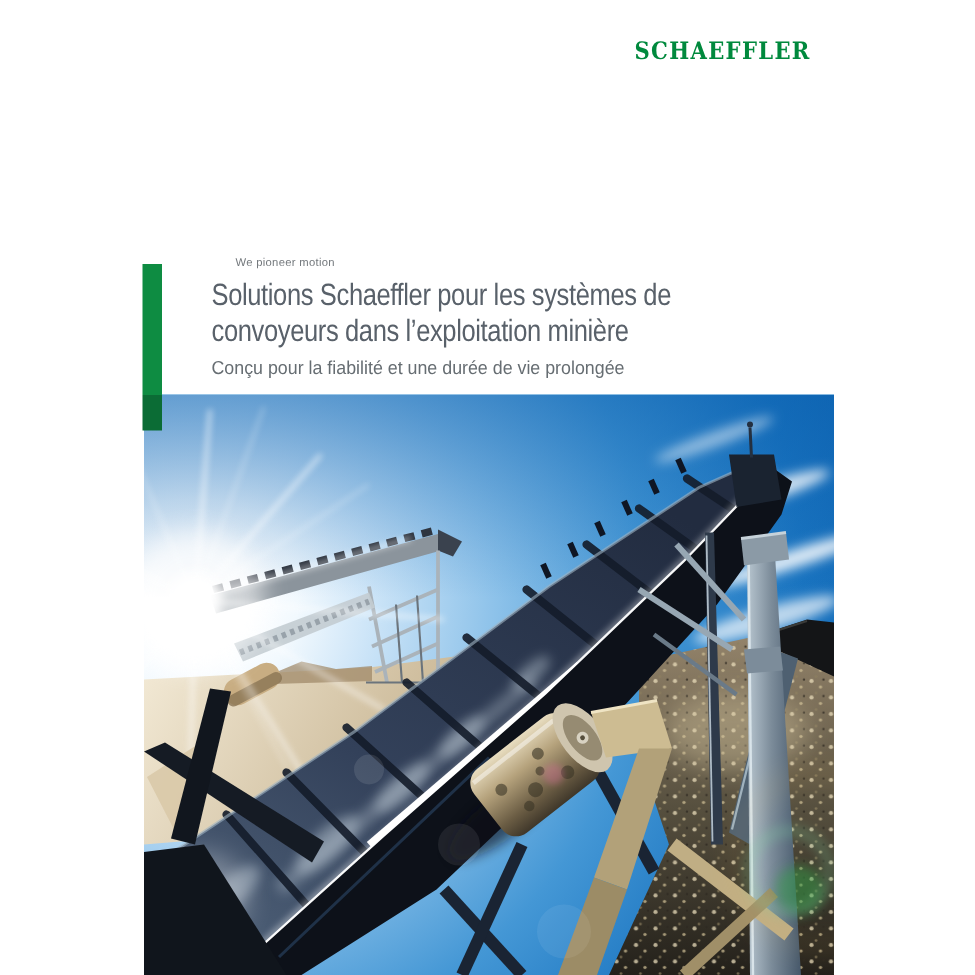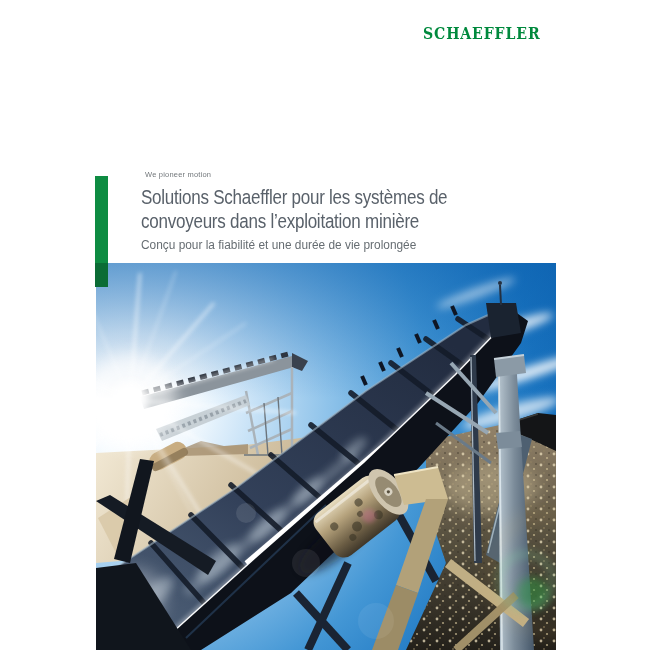--- a/index.html
+++ b/index.html
@@ -12,21 +12,21 @@
     font-family:"DejaVu Serif", serif;font-weight:bold;
     font-size:16px;line-height:16px;letter-spacing:1px;color:#00893D;
     transform:scaleX(0.88);transform-origin:left top;white-space:nowrap;
   }
   .accent-bar{
     position:absolute;left:95px;top:176px;width:13px;height:111px;z-index:5;
     background:linear-gradient(to bottom,#0E8C42 0%,#0E8C42 78.4%,#0B6C35 78.4%,#0B6C35 100%);
   }
   .header-block{position:absolute;left:141px;top:170px;width:420px;}
   .eyebrow{
-    font-size:7.5px;line-height:10px;color:#73787C;letter-spacing:.2px;margin:0 0 5px 4px;
+    font-size:7.5px;line-height:10px;color:#73787C;letter-spacing:.2px;margin:0 0 5px 16px;
   }
   .title{
     font-size:20.5px;line-height:23.5px;color:#59616A;font-weight:400;
     letter-spacing:-.3px;transform:scaleX(0.83);transform-origin:left top;
     white-space:nowrap;margin:0;
   }
   .subtitle{
     font-size:12.5px;line-height:16px;color:#666D72;margin:5px 0 0 0;
     transform:scaleX(0.95);transform-origin:left top;white-space:nowrap;
   }

